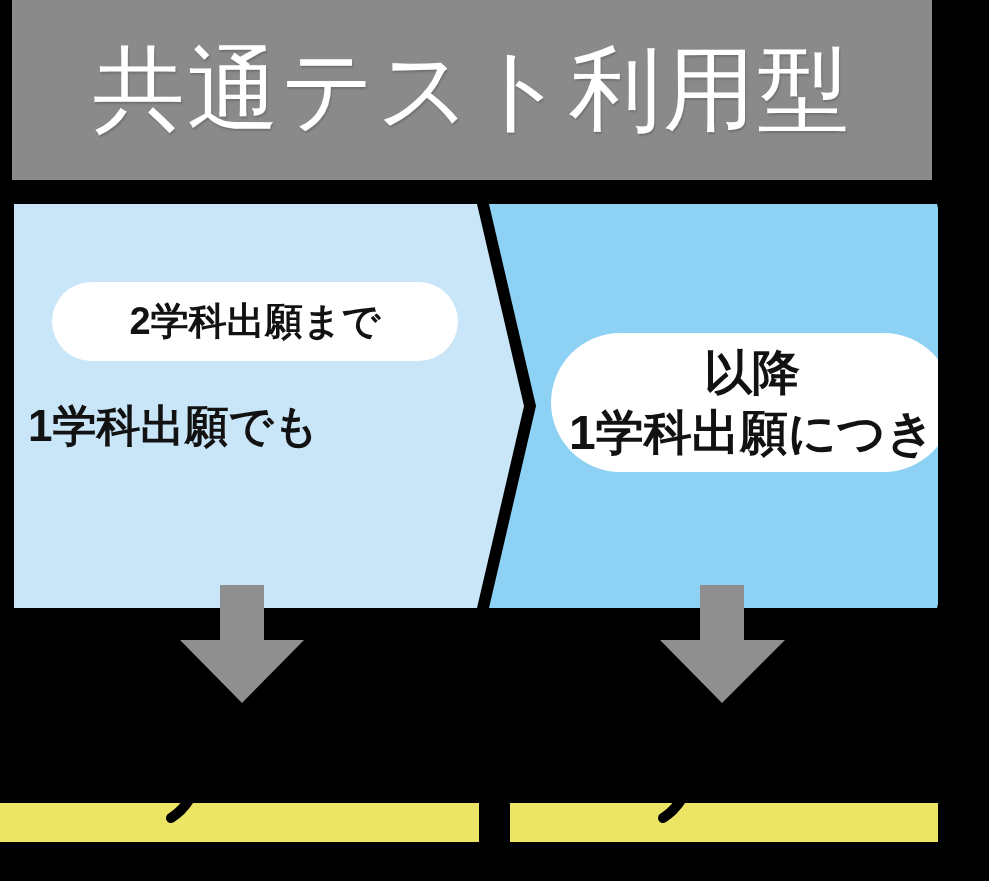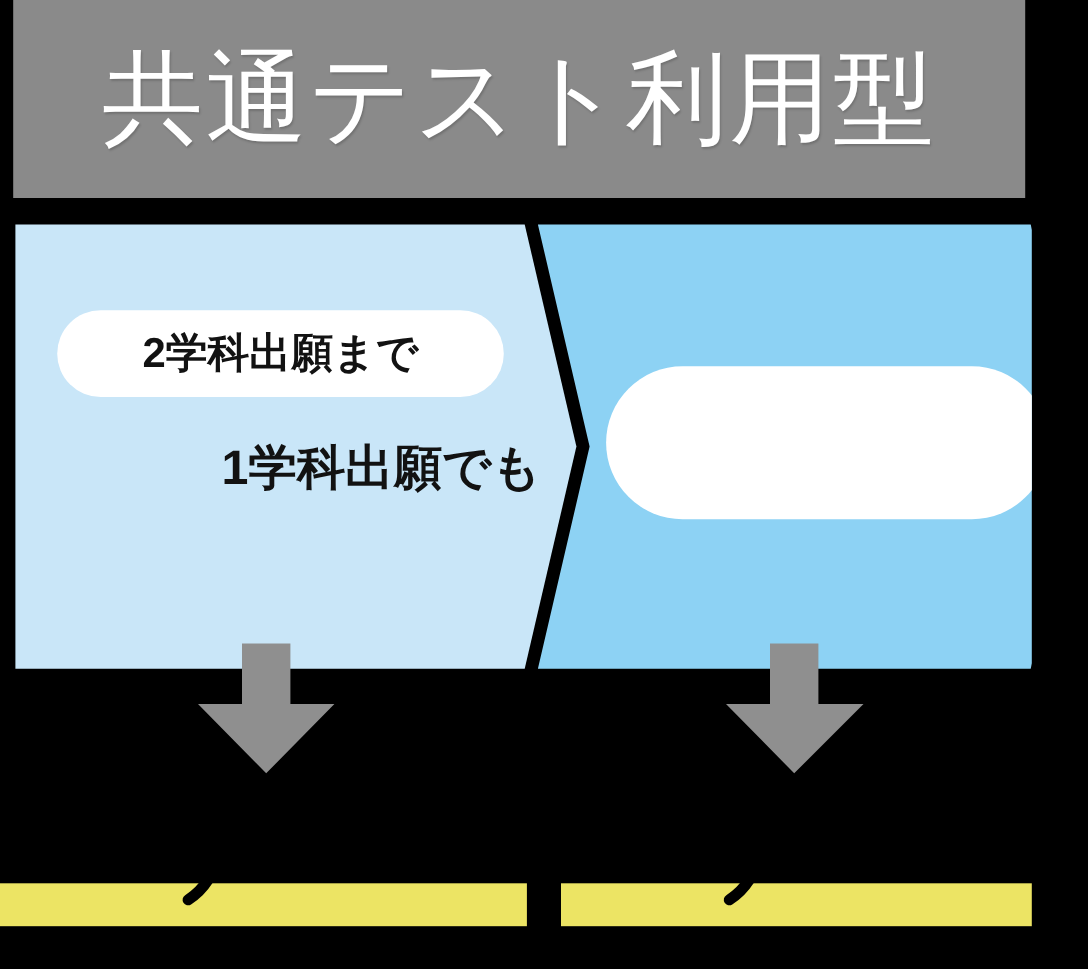--- a/index.html
+++ b/index.html
@@ -62,23 +62,23 @@
     top: 333px;
     width: 402px;
     height: 139px;
     border-radius: 70px;
     font-size: 48px;
     flex-direction: column;
     line-height: 60px;
   }
   .panel-line {
     position: absolute;
-    left: 14px;
+    left: 28px;
     width: 478px;
-    text-align: right;
+    text-align: left;
     color: var(--text-dark, #121212);
     font-size: 44px;
     font-weight: 700;
     line-height: 48px;
     white-space: nowrap;
   }
   .panel-line-1 { top: 402px; }
   .panel-line-2 { top: 482px; }
   .highlight-bar {
     position: absolute;
@@ -108,20 +108,22 @@
 
     <path d="M700,585 L744,585 L744,640 L785,640 L722,703 L660,640 L700,640 Z" style="fill:var(--arrow-gray,#8f8f8f)"></path>
   </svg>
 
   <div class="pill pill-left">
     <span>2学科出願まで</span>
   </div>
   <div class="panel-line panel-line-1">1学科出願でも</div>
 
   <div class="pill pill-right">
+    <span>以降</span>
+    <span>1学科出願につき</span>
   </div>
 
   <div class="highlight-bar highlight-bar-left"></div>
   <div class="highlight-bar highlight-bar-right"></div>
 
   <svg class="shapes" width="989" height="881" viewBox="0 0 989 881">
     <path d="M189,800 Q182,811 171,818" fill="none" stroke="#000000" stroke-width="10" stroke-linecap="round"></path>
     <path d="M681,800 Q674,811 663,818" fill="none" stroke="#000000" stroke-width="10" stroke-linecap="round"></path>
   </svg>
 

